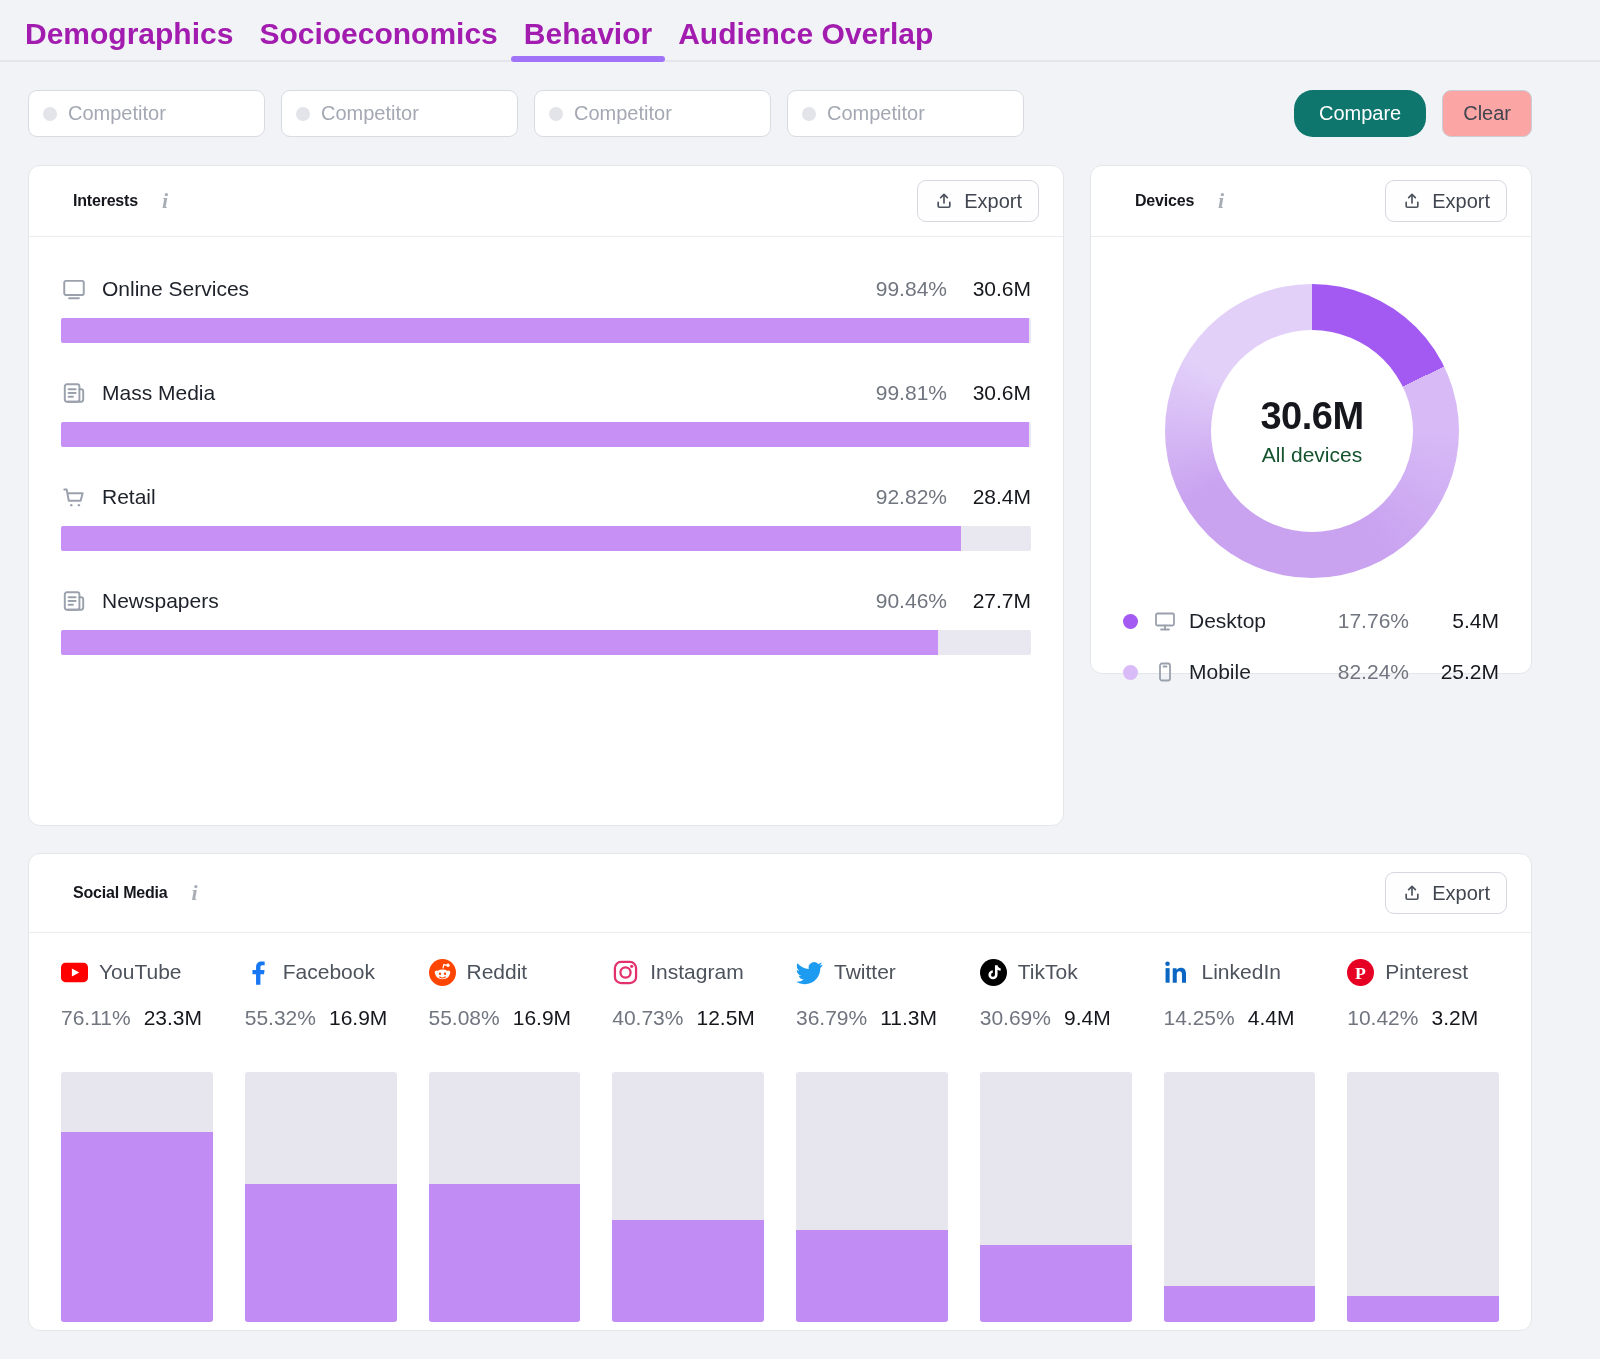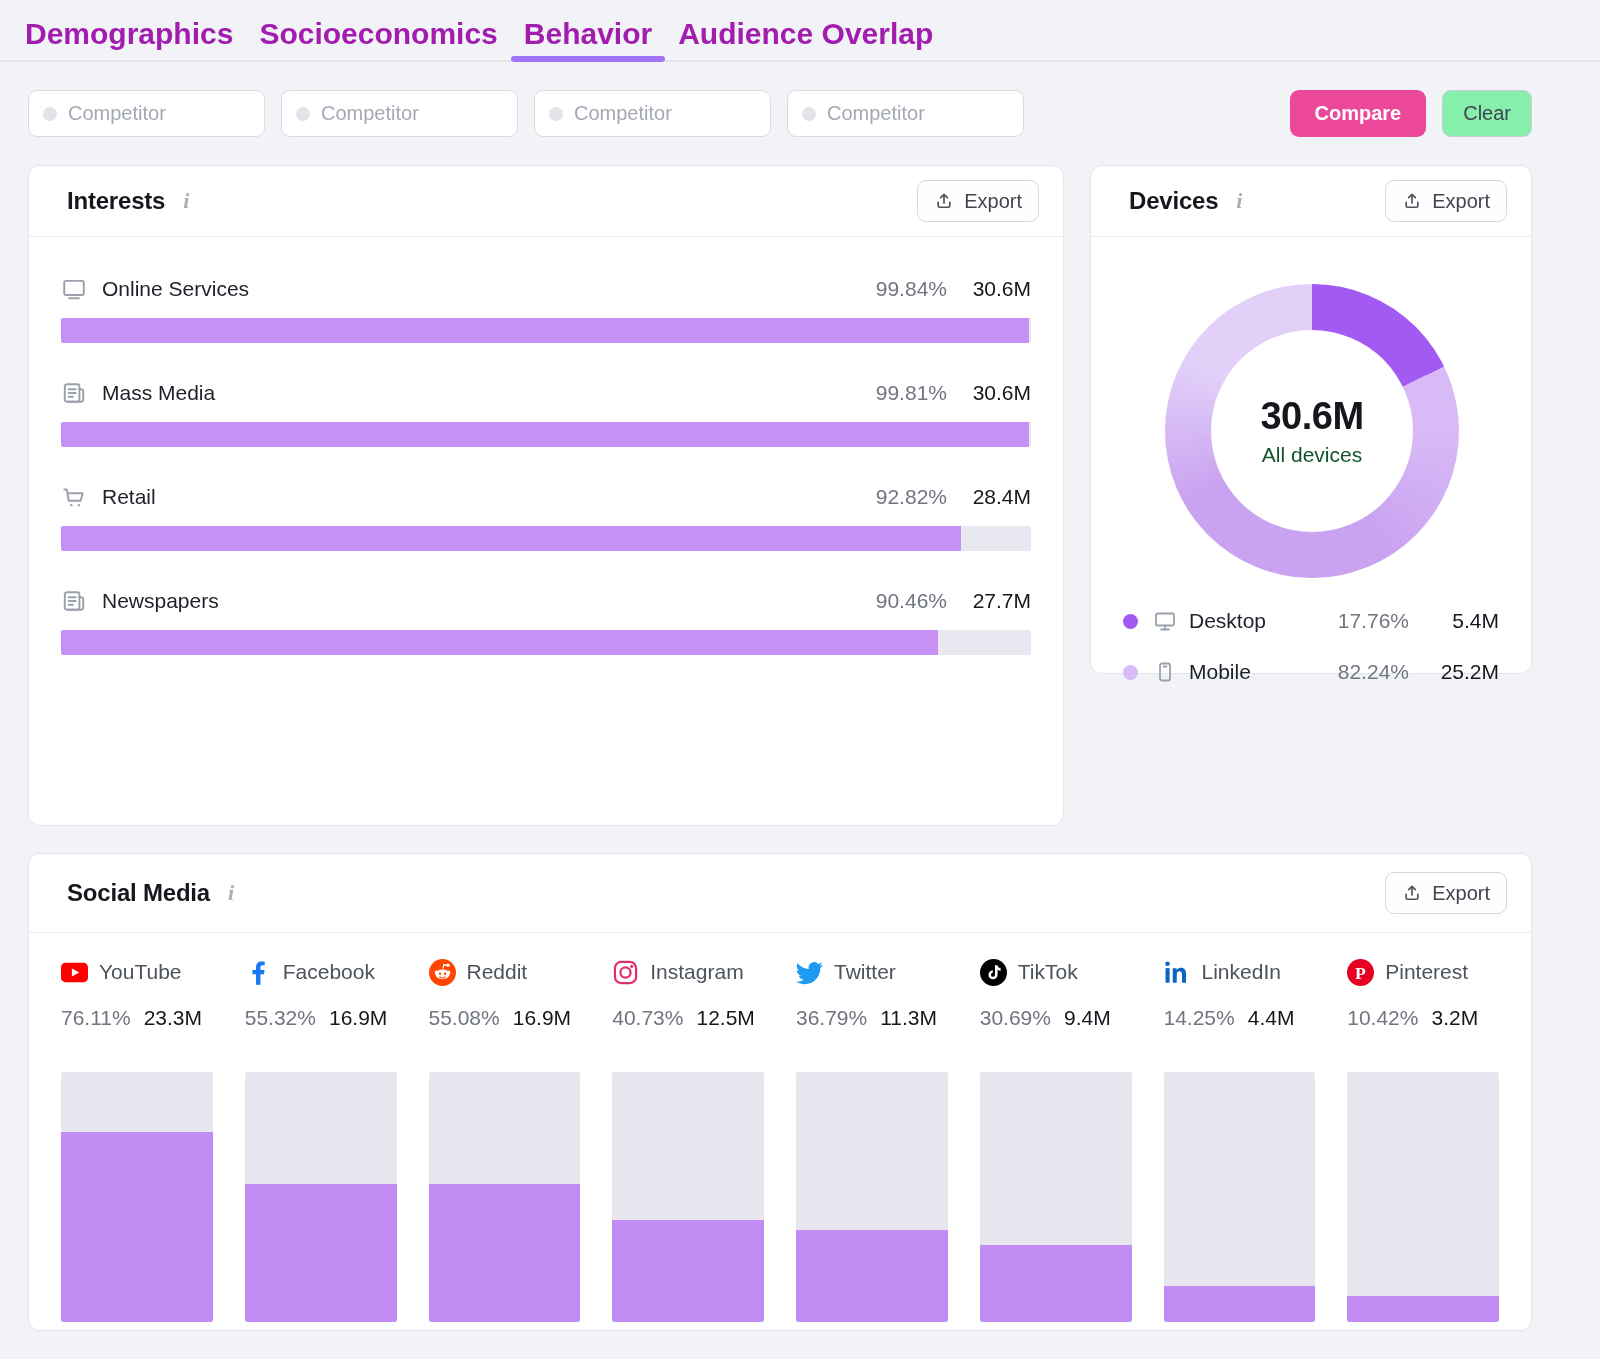--- a/index.html
+++ b/index.html
@@ -6,25 +6,25 @@
 body{width:1600px;height:1359px;background:#f2f3f7;font-family:"Liberation Sans",sans-serif;position:relative;overflow:hidden;color:#15171d}
 .tabbar{position:absolute;top:0;left:0;right:0;height:52px;padding-top:8px;border-bottom:2px solid #e3e5ea;display:flex;align-items:center;padding-left:25px;gap:26px}
 .tab{font-size:30px;font-weight:700;color:#a21caf;position:relative;height:52px;display:flex;align-items:center;cursor:pointer;white-space:nowrap}
 .tab.active::after{content:"";position:absolute;left:-13px;right:-13px;bottom:-2px;height:6px;border-radius:4px;background:#a173f6}
 .filters{position:absolute;top:90px;left:28px;width:1504px;display:flex;gap:16px;height:47px}
 .chip{flex:none;width:237px;height:47px;background:#fff;border:1.5px solid #d8dbe2;border-radius:9px;display:flex;align-items:center;padding:0 14px;box-sizing:border-box;gap:11px}
 .chip .dot{width:14px;height:14px;border-radius:50%;flex:none}
 .chip-label{font-size:20px;color:#1d2129;flex:1;white-space:nowrap;overflow:hidden}
 .chip.comp .chip-label{color:#a3a8b3}
 .chip-x{width:22px;height:22px;color:#878d98;flex:none;cursor:pointer}
-.btn-compare{margin-left:auto;flex:none;height:47px;padding:0 25px;background:#ec4899;color:#fff;font-size:20px;font-weight:700;border:none;border-radius:9px;font-family:inherit;cursor:pointer}
-.btn-clear{flex:none;height:47px;padding:0 20px;background:#86efac;color:#40454f;font-size:20px;border:1.5px solid #c9cdd6;border-radius:9px;font-family:inherit;cursor:pointer;box-sizing:border-box}
+.btn-compare{margin-left:auto;flex:none;height:47px;padding:0 25px;background:#0f766e;color:#fff;font-size:20px;font-weight:400;border:none;border-radius:19px;font-family:inherit;cursor:pointer}
+.btn-clear{flex:none;height:47px;padding:0 20px;background:#fca5a5;color:#40454f;font-size:20px;border:1.5px solid #c9cdd6;border-radius:9px;font-family:inherit;cursor:pointer;box-sizing:border-box}
 .card{position:absolute;background:#fff;border:1px solid #e4e6ea;border-radius:12px;box-sizing:border-box}
 .card header{display:flex;align-items:center;height:70px;padding:0 24px 0 32px;border-bottom:1px solid #eaecf0}
-h2{margin:6px;font-size:24px;font-weight:700;color:#15171d;letter-spacing:-.2px}
+h2{margin:12px;font-size:16px;font-weight:700;color:#15171d;letter-spacing:-.2px}
 .info{margin-left:12px;font-family:"Liberation Serif",serif;font-style:italic;font-size:22px;color:#a8adb6;font-weight:700}
 .export{margin-left:auto;display:flex;align-items:center;gap:10px;height:42px;padding:0 16px;background:#fefefe;border:1px solid #d5d8df;border-radius:9px;font-size:20px;color:#40454f;font-family:inherit;cursor:pointer}
 .export .ic{width:20px;height:20px;color:#4d535d}
 .ic{display:inline-flex;flex:none}
 .ic svg{width:100%;height:100%}
 #interestsCard{left:28px;top:165px;width:1036px;height:661px}
 .int-body{padding:38px 32px 0}
 .int-head{display:flex;align-items:center;height:28px;margin-bottom:15px}
 .int-head .ic{width:26px;height:26px;color:#9aa1ad;margin-right:15px}
 .int-label{font-size:21px;color:#1d2129}

